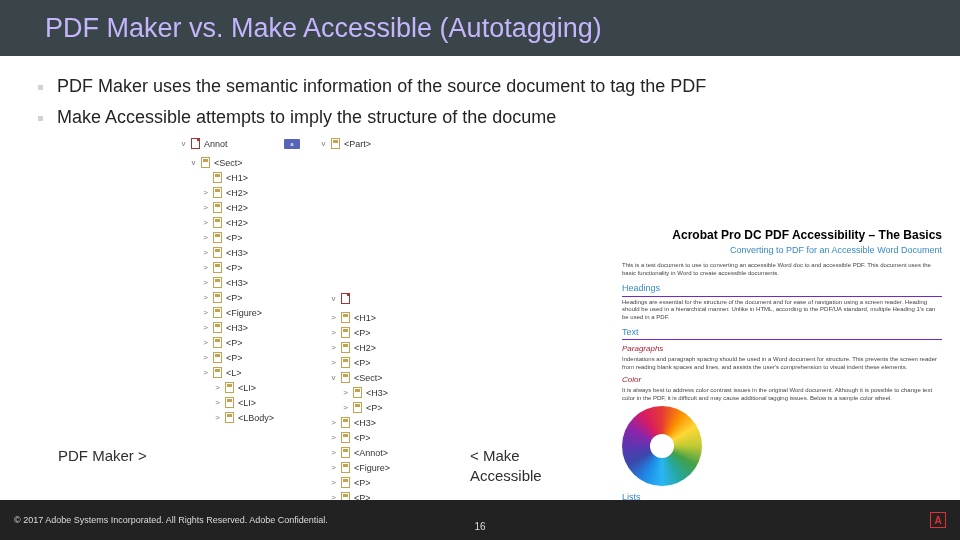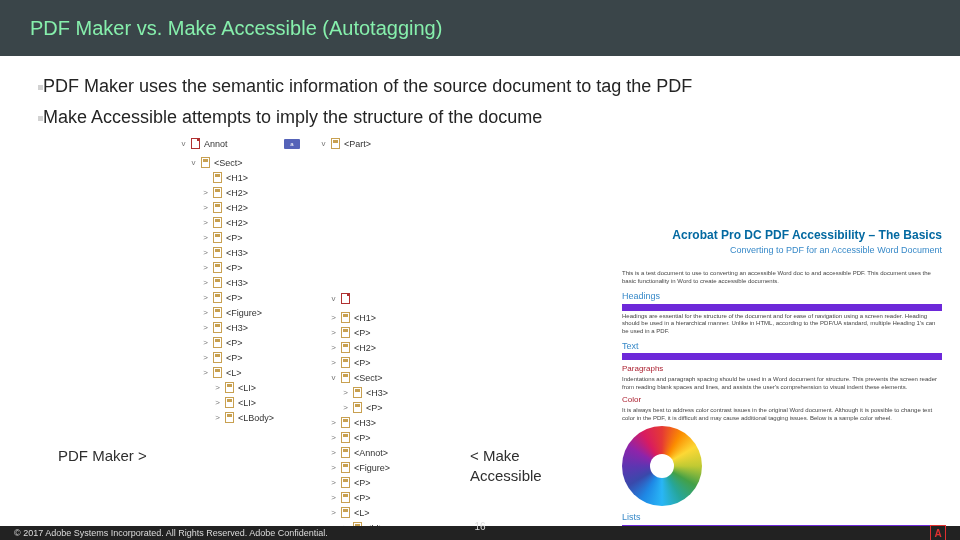--- a/index.html
+++ b/index.html
@@ -13,31 +13,32 @@
     overflow: hidden;
   }
   .titlebar {
     height: 56px;
     background: #3a4549;
     display: flex;
     align-items: center;
     padding-left: 30px;
   }
   .titlebar h1 {
-    margin: 0;
-    font-size: 20px;
+    margin: 15px;
+    font-size: 27px;
     font-weight: 400;
-    color: #86efac;
+    color: #c4b5fd;
   }
   .bullets {
     padding: 20px 34px 10px 38px;
   }
   .bullets .row {
     display: flex;
     align-items: flex-start;
+    gap: 14px;
     margin-bottom: 10px;
   }
   .bullets .sq {
     width: 5px; height: 5px; background: #d2d2d2;
     margin-top: 9px; flex: 0 0 auto;
   }
   .bullets .txt { font-size: 18px; color: #252525; }
   .content {
     position: absolute;
     top: 136px;
@@ -91,37 +92,37 @@
     left: 622px;
     top: 92px;
     width: 320px;
     height: 400px;
     background:#fff;
     font-size: 6px;
     color:#555;
     line-height:1.25;
     overflow:hidden;
   }
-  .doc .dtitle { color:#0369a1; font-size:12px; font-weight:700; text-align:right; }
-  .doc .dsub { color:#3789c8; font-size:9px; text-align:right; margin:2px 0 14px; }
+  .doc .dtitle { color:#000000; font-size:12px; font-weight:700; text-align:right; }
+  .doc .dsub { color:#3789c8; font-size:9px; text-align:right; margin:2px 0 6px; }
   .doc p.body { margin:2px 0; color:#444; }
   .doc .sec {
-    color:#3789c8; font-size:9px; border-bottom:7px solid #6d28d9;
+    color:#3789c8; font-size:9px; border-bottom:1px solid #6d28d9;
     margin:6px 0 2px; padding-bottom:1px;
   }
-  .doc .sub { color:#ac2232; font-size:8px; margin:4px 0 1px; }
+  .doc .sub { color:#ac2232; font-size:8px; font-style:italic; margin:4px 0 1px; }
   .wheel {
     margin:4px 0;
     width:80px;height:80px;border-radius:50%;
     background: conic-gradient(#e53935 0deg, #fb8c00 30deg, #fdd835 60deg, #c0ca33 90deg, #43a047 120deg, #26a69a 150deg, #29b6f6 180deg, #1e88e5 210deg, #3949ab 240deg, #5e35b1 270deg, #8e24aa 300deg, #d81b60 330deg, #e53935 360deg);
     position:relative;
   }
   .wheel::after{content:"";position:absolute;left:28px;top:28px;width:24px;height:24px;border-radius:50%;background:#fff;}
   .footer {
-    position:absolute; left:0; right:0; bottom:0; height:14px;
+    position:absolute; left:0; right:0; bottom:0; height:40px;
     background:#222; color:#dcdcdc; font-size:9px;
     display:flex; align-items:center; justify-content:space-between;
     padding:0 14px;
   }
   .footer .lg { width:16px;height:16px;border:1px solid #e03030;color:#e03030;display:flex;align-items:center;justify-content:center;font-size:10px;font-weight:700; }
   .pgnum { position:absolute; bottom:8px; left:50%; transform:translateX(-50%); color:#ddd; font-size:10px; z-index:5; }
 </style>
 </head>
 <body>
 

